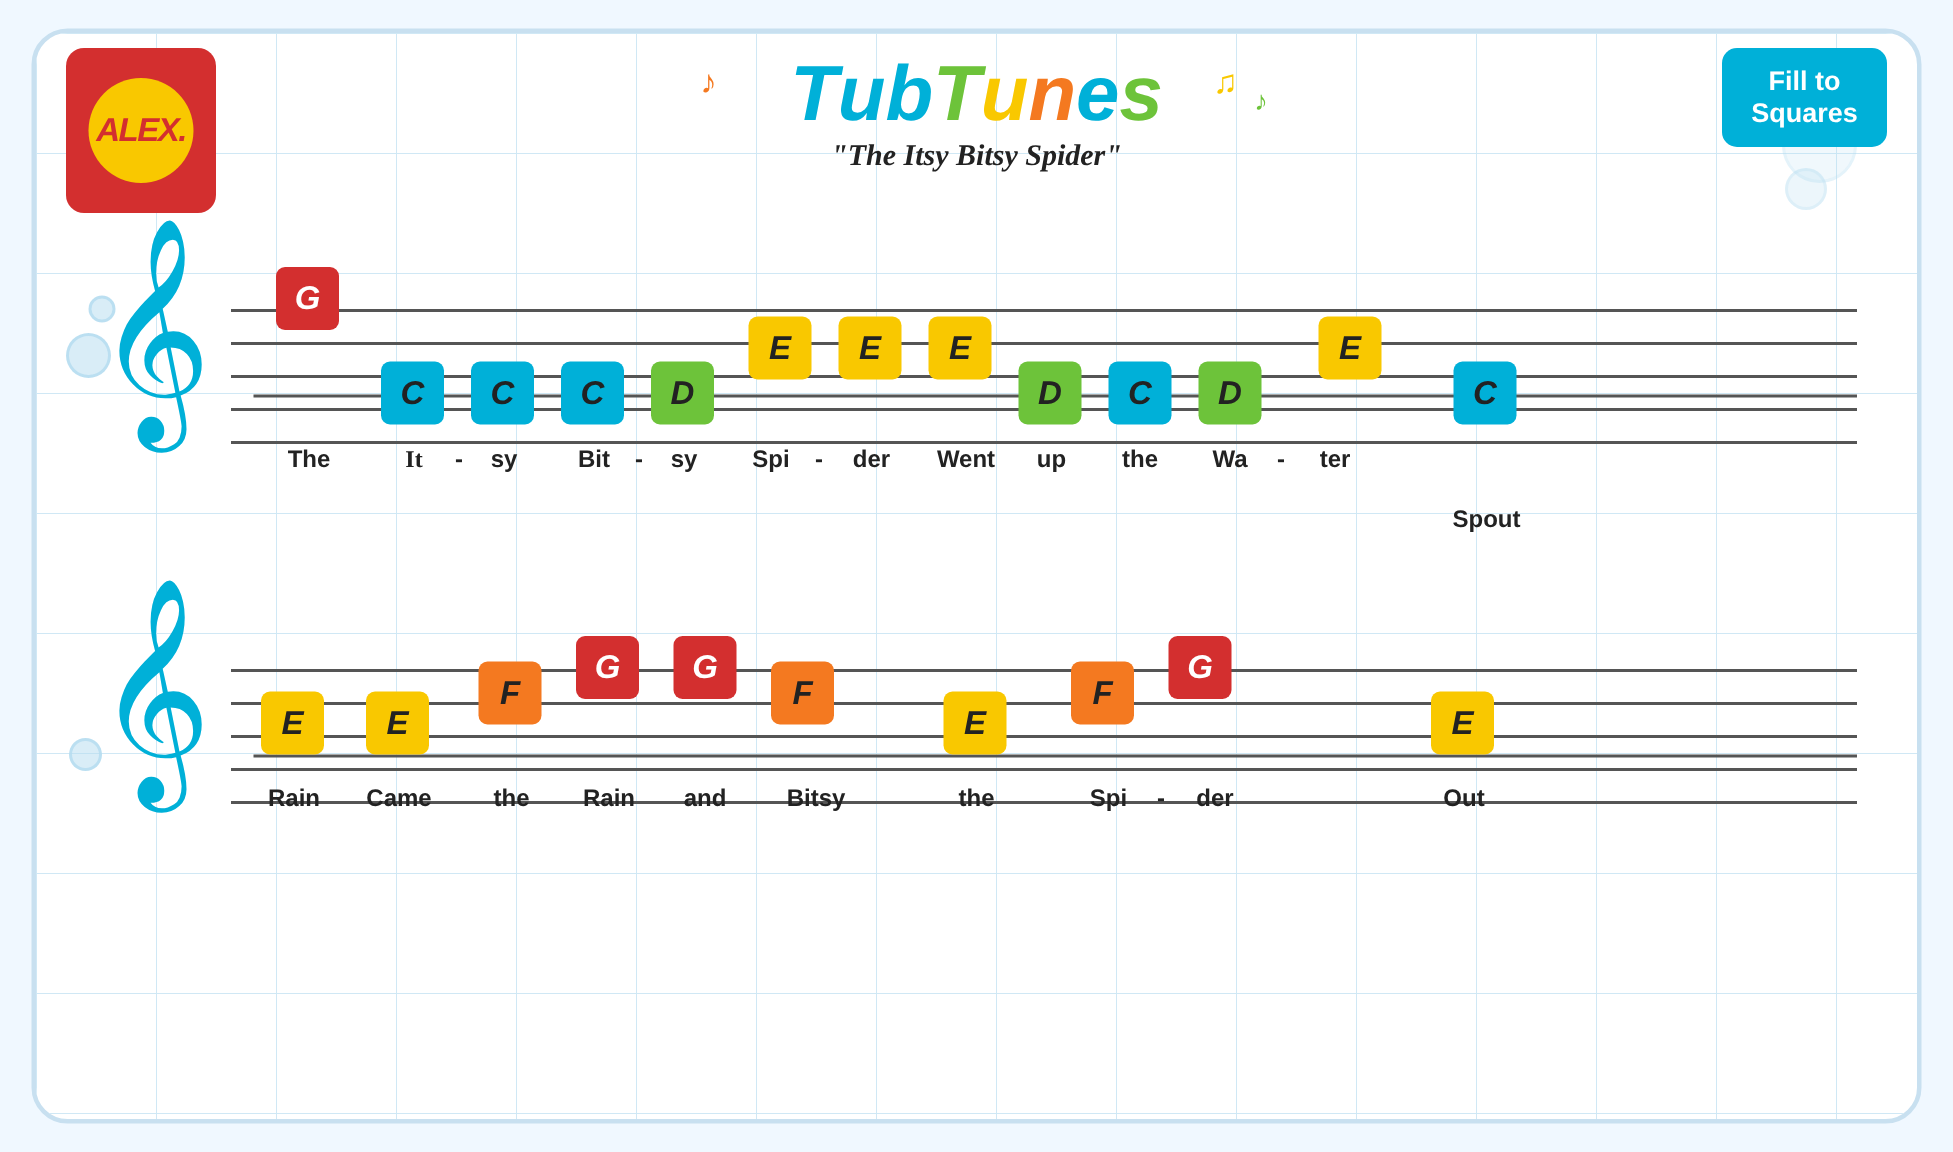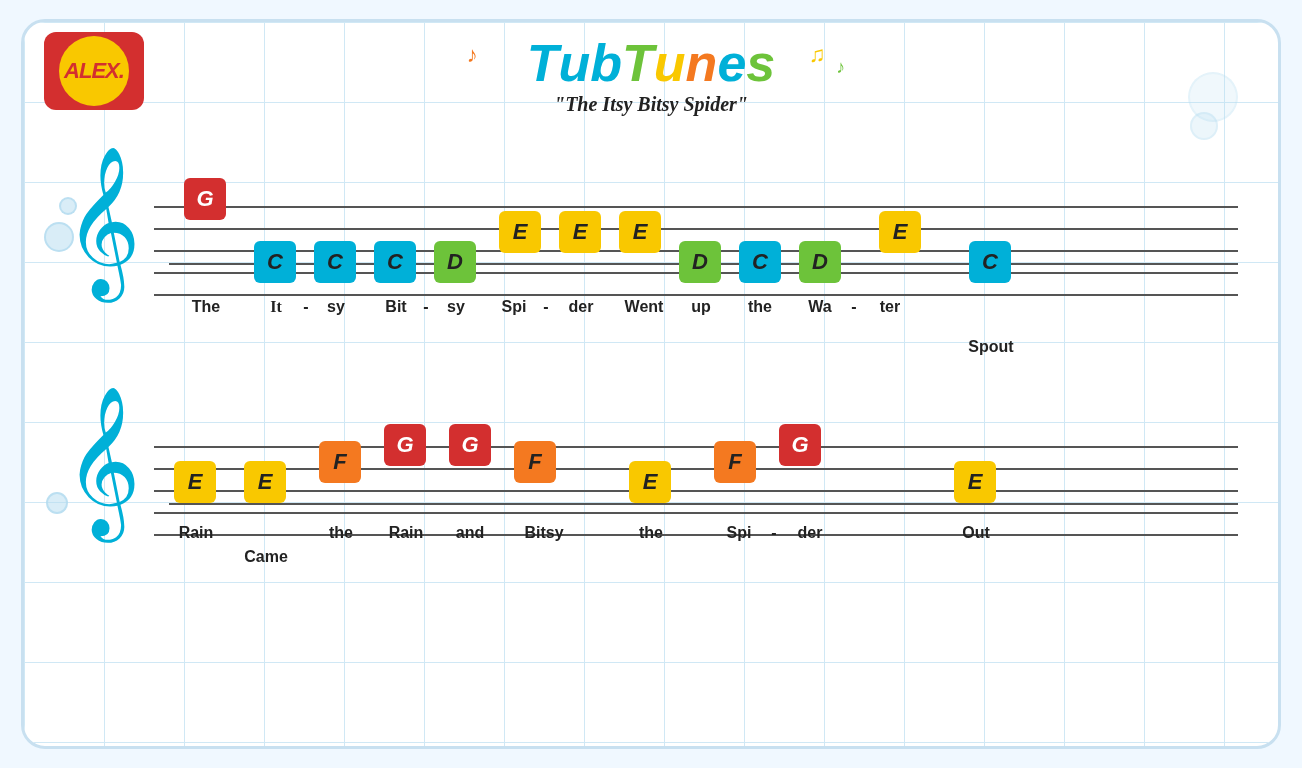--- a/index.html
+++ b/index.html
@@ -43,21 +43,21 @@
       align-items: center;
       justify-content: center;
       padding: 10px 20px;
       position: relative;
     }
     .alex-logo {
       position: absolute;
       left: 20px;
       top: 10px;
       width: 100px;
-      height: 78px;
+      height: 110px;
       background: #d32f2f;
       border-radius: 12px;
       display: flex;
       align-items: center;
       justify-content: center;
     }
     .alex-inner {
       width: 70px;
       height: 70px;
       background: #f9c800;
@@ -191,20 +191,23 @@
               <span class="t5">e</span>
               <span class="t6">s</span>
           </div>
           <span style="position:absolute;right:-50px;top:5px;font-size:22px;color:#f9c800;">♫</span>
           <span style="position:absolute;right:-70px;top:20px;font-size:18px;color:#6dc33a;">♪</span>
         </div>
 
         <div class="subtitle">"The Itsy Bitsy Spider"</div>
       </div>
 
+      <div class="fill-box">
+        <span>Fill to<br>Squares</span>
+      </div>
     </div>
 
     <div style="position:relative; height:220px; margin: 0 30px 0 30px;">
 
       <div style="position:absolute;left:10px;top:30px;font-size:130px;color:#00b0d8;line-height:1;font-family:serif;z-index:5;">𝄞</div>
 
       <div style="position:absolute;left:100px;right:10px;top:80px;">
         <div class="staff-line" style="margin-bottom:20px;"></div>
         <div class="staff-line" style="margin-bottom:20px;"></div>
         <div class="staff-line" style="margin-bottom:20px;"></div>
@@ -279,21 +282,21 @@
 
       <div class="note-tile note-yellow" style="left:575px;top:95px;">E</div>
 
       <div class="note-tile note-orange" style="left:660px;top:75px;">F</div>
 
       <div class="note-tile note-red" style="left:725px;top:58px;">G</div>
 
       <div class="note-tile note-yellow" style="left:900px;top:95px;">E</div>
 
       <div class="lyric" style="left:142px;top:158px;">Rain</div>
-      <div class="lyric" style="left:212px;top:158px;margin-top:24px;">Came</div>
+      <div class="lyric" style="left:212px;top:158px;">Came</div>
       <div class="lyric" style="left:287px;top:158px;">the</div>
       <div class="lyric" style="left:352px;top:158px;">Rain</div>
       <div class="lyric" style="left:416px;top:158px;">and</div>
       <div class="lyric" style="left:490px;top:158px;">Bitsy</div>
       <div class="lyric" style="left:597px;top:158px;">the</div>
       <div class="lyric" style="left:685px;top:158px;">Spi</div>
       <div class="lyric" style="left:720px;top:158px;">-</div>
       <div class="lyric" style="left:756px;top:158px;">der</div>
       <div class="lyric" style="left:922px;top:158px;">Out</div>
     </div>

